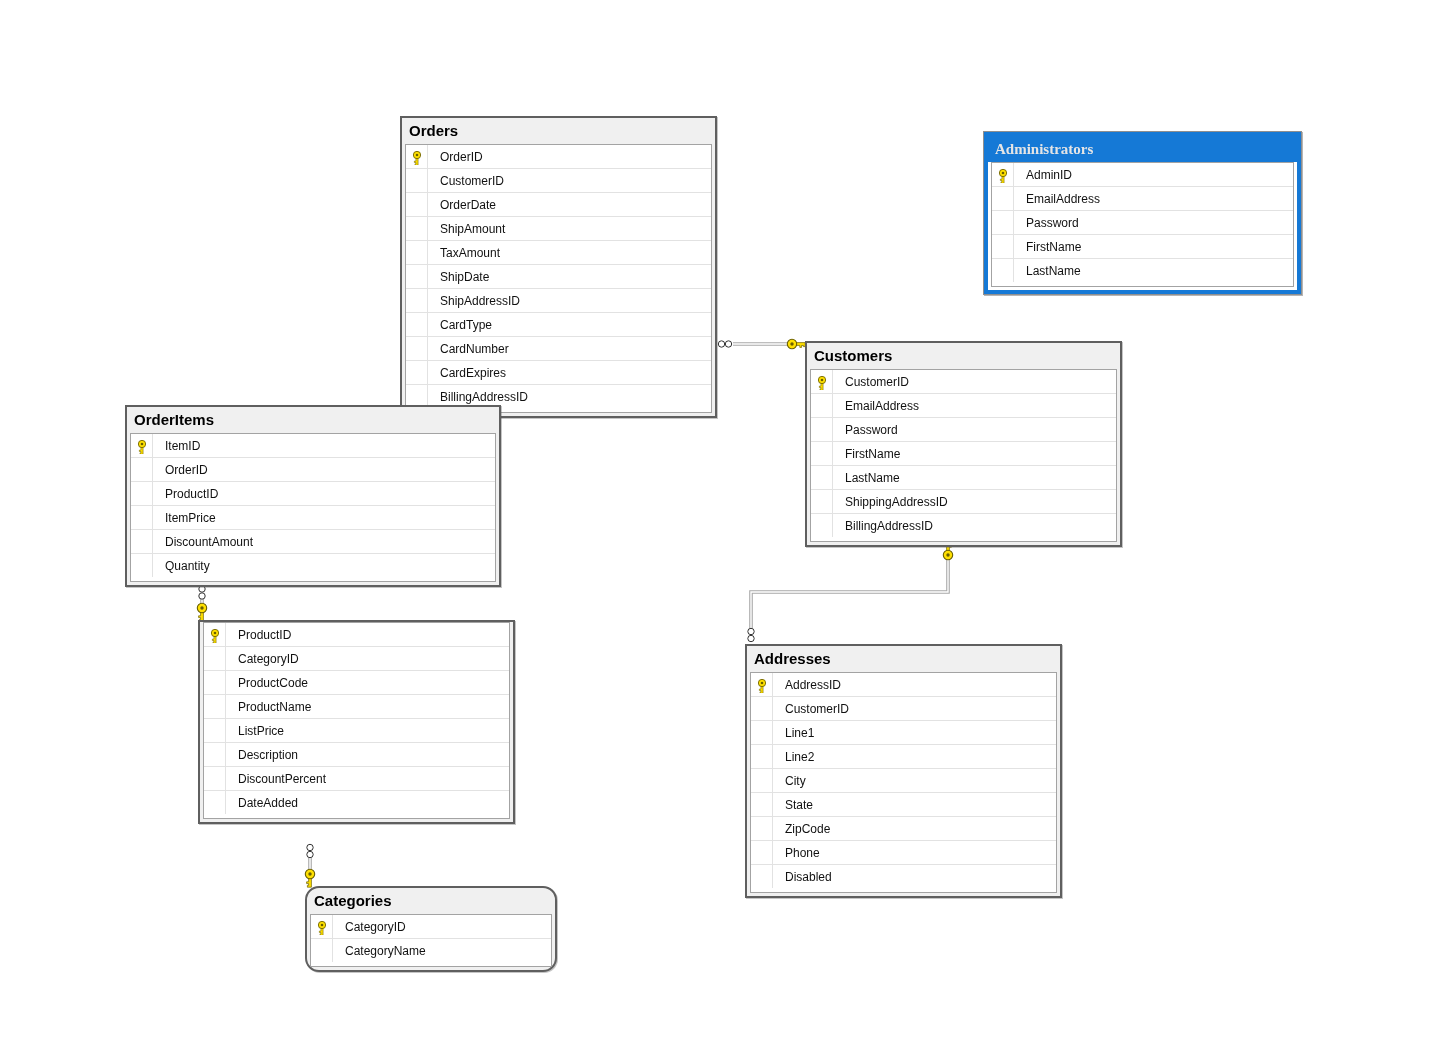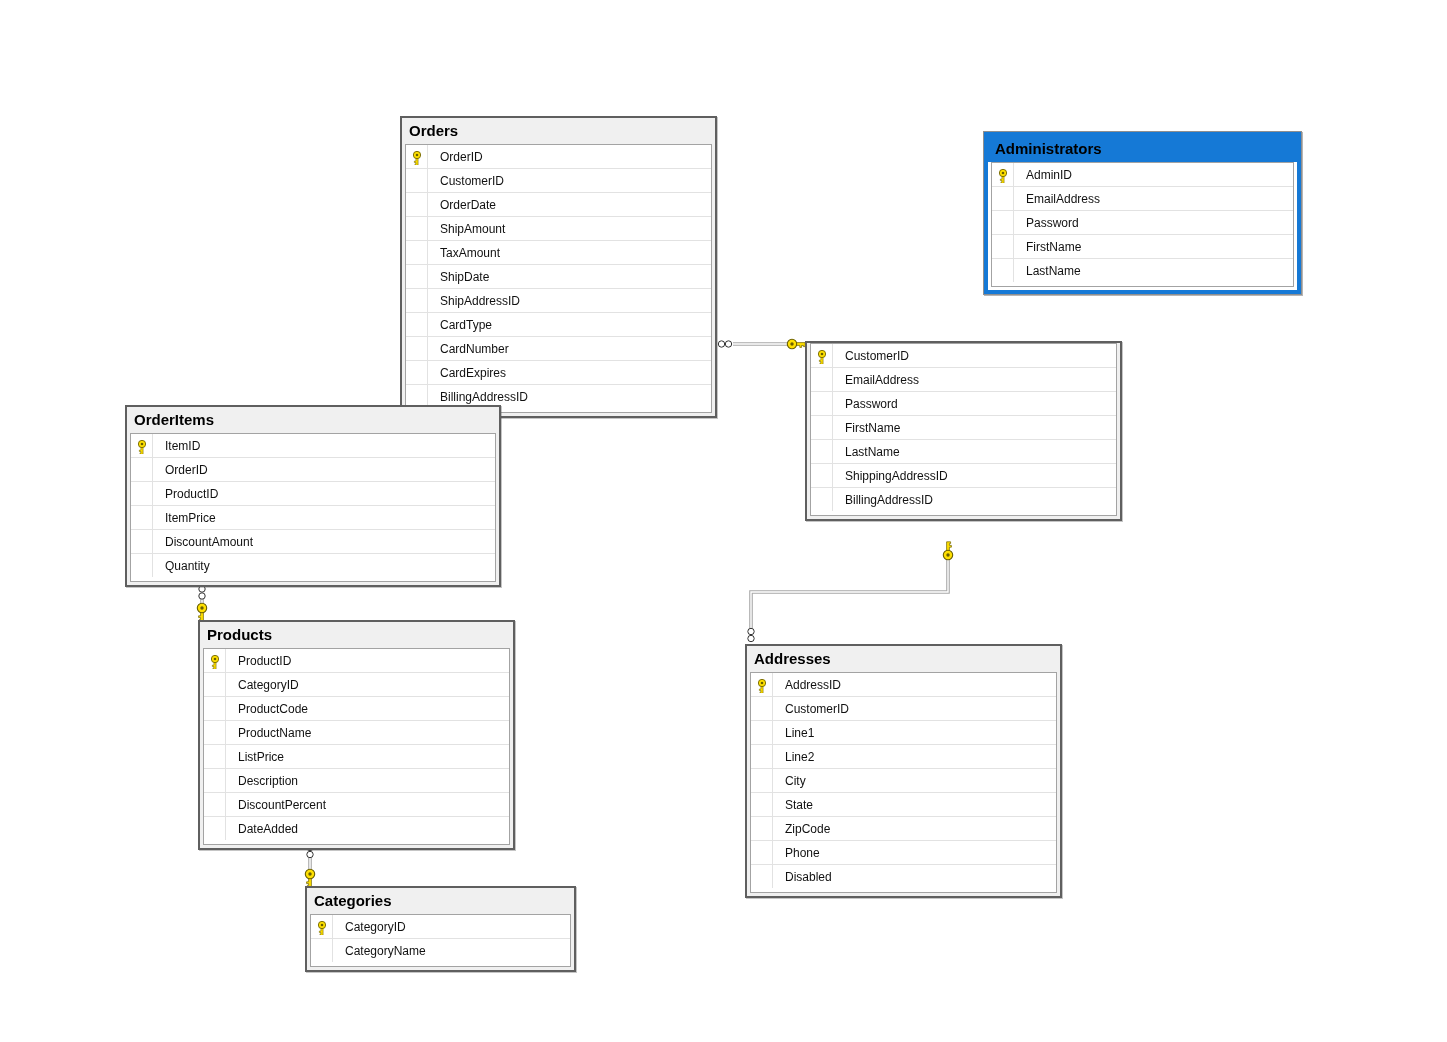--- a/index.html
+++ b/index.html
@@ -26,21 +26,21 @@
   .tbl-header {
     height: 26px;
     line-height: 26px;
     padding-left: 7px;
     font-size: 15px;
     font-weight: bold;
     color: #000000;
     white-space: nowrap;
     overflow: hidden;
   }
-  .tbl.selected .tbl-header { background: #1579d6; color: #000000; }
+  .tbl.selected .tbl-header { background: #1579d6; color: #e5e5e5; font-family: Liberation Serif, serif; }
   .rows {
     margin: 0 3px 3px 3px;
     border: 1px solid #a3a3a3;
     background: #ffffff;
     padding-bottom: 4px;
     text-align: center;
   }
   .field-row { height: 23px; display: flex; align-items: stretch; }
   .field-row + .field-row { border-top: 1px solid #e2e2e2; }
   .key-cell {
@@ -206,20 +206,21 @@
           <div class="key-cell"></div>
           <span class="field-label">FirstName</span>
         </div>
         <div class="field-row">
           <div class="key-cell"></div>
           <span class="field-label">LastName</span>
         </div>
       </div>
     </div>
     <div class="tbl" style="left: 805px; top: 341px; width: 317px;">
+      <div class="tbl-header">Customers</div>
       <div class="rows">
         <div class="field-row">
           <div class="key-cell">
             <svg width="12" height="16" viewBox="-6 -6 12 16">
               <g transform="rotate(90) scale(0.78)">
                 <path d="M4 -1.4 L13.2 -1.4 L13.2 2.6 L11.4 2.6 L11.4 1.4 L9.6 1.4 L9.6 3.4 L7.8 3.4 L7.8 1.4 L4 1.4 Z" fill="#ffe000" stroke="#6a5f00" stroke-width="0.7"></path>
                 <circle cx="0" cy="0" r="4.7" fill="#ffe000" stroke="#6a5f00" stroke-width="1.1"></circle>
                 <circle cx="0" cy="0" r="1.7" fill="#6a5f00"></circle>
               </g>
             </svg>
@@ -283,21 +284,20 @@
           <div class="key-cell"></div>
           <span class="field-label">DiscountAmount</span>
         </div>
         <div class="field-row">
           <div class="key-cell"></div>
           <span class="field-label">Quantity</span>
         </div>
       </div>
     </div>
     <div class="tbl" style="left: 198px; top: 620px; width: 317px;">
-      <div class="tbl-header">Products</div>
       <div class="rows">
         <div class="field-row">
           <div class="key-cell">
             <svg width="12" height="16" viewBox="-6 -6 12 16">
               <g transform="rotate(90) scale(0.78)">
                 <path d="M4 -1.4 L13.2 -1.4 L13.2 2.6 L11.4 2.6 L11.4 1.4 L9.6 1.4 L9.6 3.4 L7.8 3.4 L7.8 1.4 L4 1.4 Z" fill="#ffe000" stroke="#6a5f00" stroke-width="0.7"></path>
                 <circle cx="0" cy="0" r="4.7" fill="#ffe000" stroke="#6a5f00" stroke-width="1.1"></circle>
                 <circle cx="0" cy="0" r="1.7" fill="#6a5f00"></circle>
               </g>
             </svg>
@@ -376,21 +376,21 @@
         <div class="field-row">
           <div class="key-cell"></div>
           <span class="field-label">Phone</span>
         </div>
         <div class="field-row">
           <div class="key-cell"></div>
           <span class="field-label">Disabled</span>
         </div>
       </div>
     </div>
-    <div class="tbl" style="left: 305px; top: 886px; width: 271px;">
+    <div class="tbl" style="left: 305px; top: 886px; width: 252px; border-radius: 14px;">
       <div class="tbl-header">Categories</div>
       <div class="rows">
         <div class="field-row">
           <div class="key-cell">
             <svg width="12" height="16" viewBox="-6 -6 12 16">
               <g transform="rotate(90) scale(0.78)">
                 <path d="M4 -1.4 L13.2 -1.4 L13.2 2.6 L11.4 2.6 L11.4 1.4 L9.6 1.4 L9.6 3.4 L7.8 3.4 L7.8 1.4 L4 1.4 Z" fill="#ffe000" stroke="#6a5f00" stroke-width="0.7"></path>
                 <circle cx="0" cy="0" r="4.7" fill="#ffe000" stroke="#6a5f00" stroke-width="1.1"></circle>
                 <circle cx="0" cy="0" r="1.7" fill="#6a5f00"></circle>
               </g>

